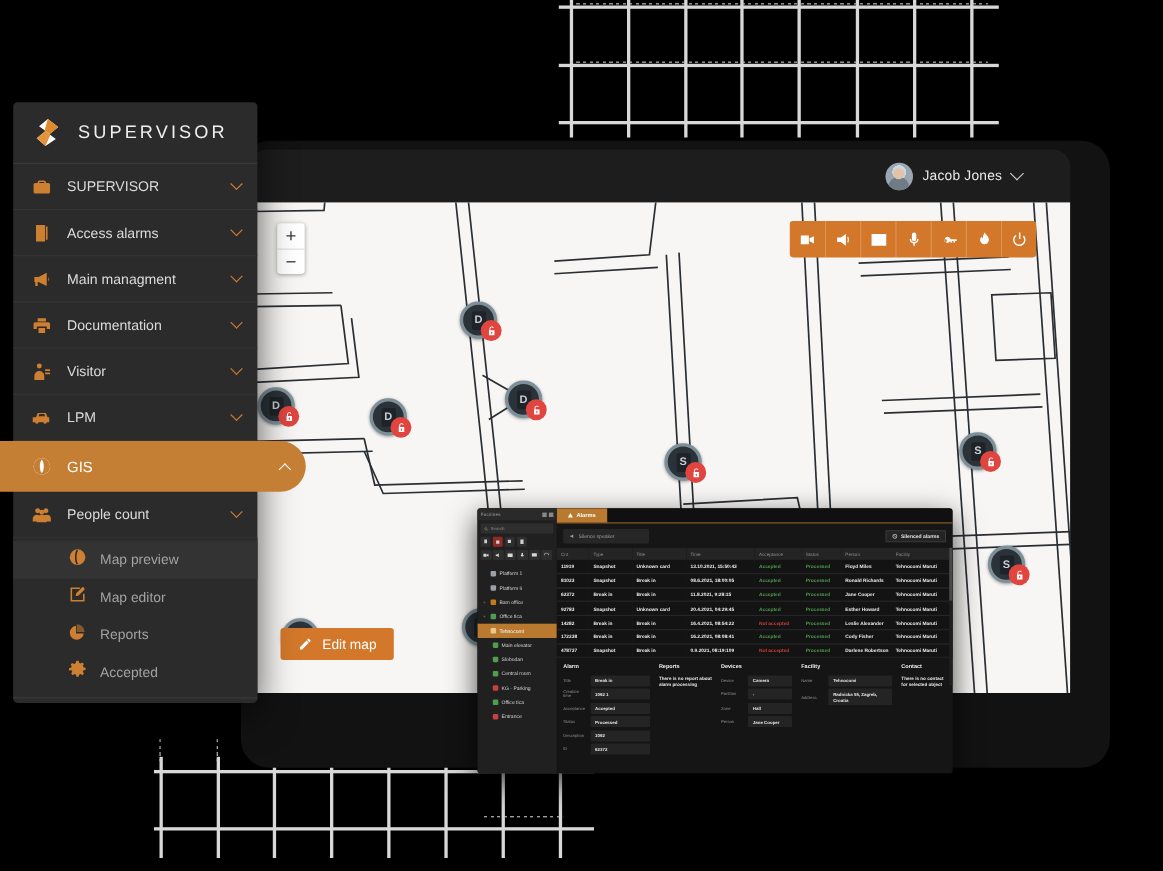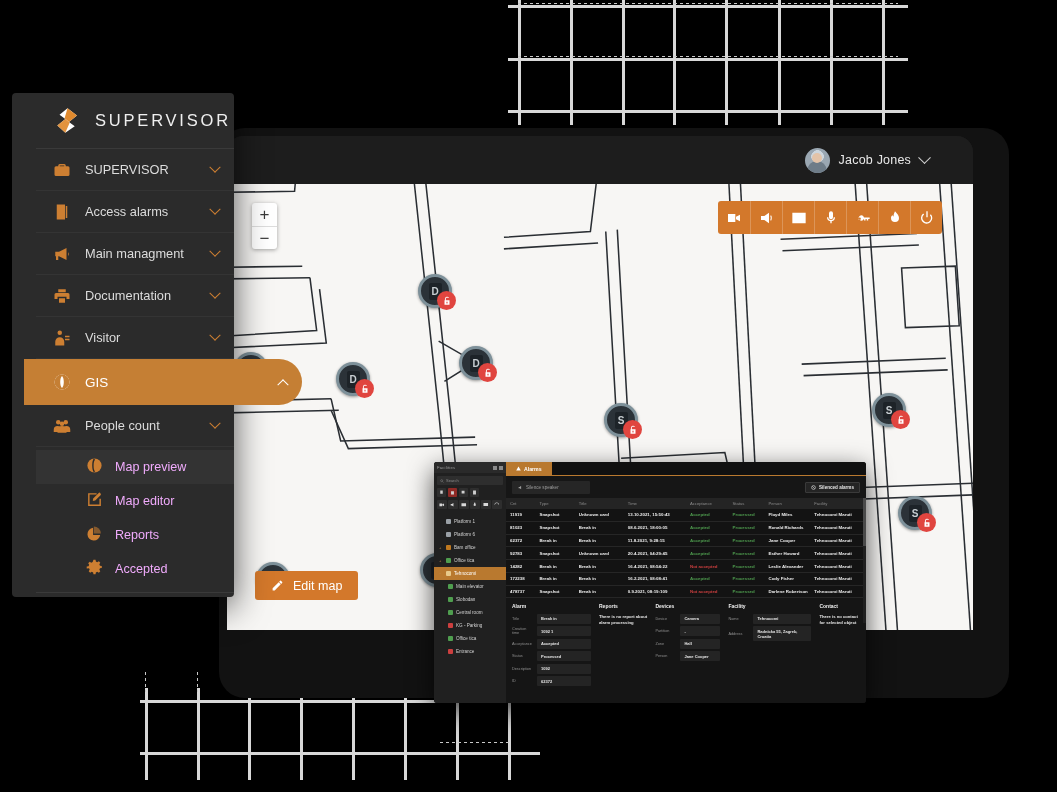--- a/index.html
+++ b/index.html
@@ -118,21 +118,20 @@
     display: flex; align-items: center; justify-content: center;
   }
   .marker .badge svg { width: 10px; height: 10px; fill: #fff; }
 
   
   .sidebar {
     position: absolute; left: 12px; top: 93px; width: 222px;
     background: #2b2b2b; border-radius: 4px; z-index: 60;
     box-shadow: 0 10px 34px rgba(0,0,0,.65);
     padding-bottom: 4px;
-    padding-left: 24px;
   }
   .sb-brand {
     height: 56px; display: flex; align-items: center; gap: 13px; padding-left: 17px;
     border-bottom: 1px solid #3a3a3a;
   }
   .sb-brand .logo { width: 29px; height: 29px; flex: none; }
   .sb-brand .title {
     color: #efefef; font-size: 16.5px; letter-spacing: 2.8px; font-weight: 400;
   }
   .sb-item {
@@ -159,21 +158,21 @@
   .sb-item.active .ico svg { fill: #fff; }
   .sb-sub {
     background: #2b2b2b; border-bottom: 1px solid #3a3a3a; padding: 3px 0 6px;
   }
   .sb-subitem {
     height: 34px; display: flex; align-items: center; padding-left: 50px;
     cursor: pointer; gap: 12px;
   }
   .sb-subitem.sel { background: #333333; }
   .sb-subitem .ico svg { width: 17px; height: 17px; fill: #cd7f32; }
-  .sb-subitem .lbl { color: #f0abfc; font-size: 12.6px; }
+  .sb-subitem .lbl { color: #a3a3a3; font-size: 12.6px; }
 
   
   .inner-app {
     position: absolute; left: 434px; top: 462px; width: 432px; height: 241px;
     background: #161616; border-radius: 3px; z-index: 70;
     box-shadow: 0 8px 26px rgba(0,0,0,.7);
     display: flex; overflow: hidden;
     font-family: "Liberation Sans", sans-serif;
   }
   .ia-left { width: 72px; background: #202020; flex: none; position: relative; }
@@ -548,20 +547,29 @@
       <span class="chev"></span>
     </div>
     <div class="sb-item">
       <span class="ico">
           <svg viewBox="0 0 24 24">
             <circle cx="9" cy="5" r="3"></circle>
             <path d="M3 22v-5a6 6 0 0 1 12 0v5zM16 9h6v2h-6zm0 4h6v2h-6z"></path>
           </svg>
         </span>
       <span class="lbl">Visitor</span>
+      <span class="chev"></span>
+    </div>
+    <div class="sb-item">
+      <span class="ico">
+          <svg viewBox="0 0 24 24">
+            <path d="M5 11l2-5h10l2 5h2v6h-3a2 2 0 0 1-4 0H8a2 2 0 0 1-4 0H1v-6zm3-1h8l-1-3H9z"></path>
+          </svg>
+        </span>
+      <span class="lbl">LPM</span>
       <span class="chev"></span>
     </div>
     <div class="sb-item active">
       <span class="ico">
           <svg viewBox="0 0 24 24">
             <circle cx="12" cy="12" r="10" fill="#fff"></circle>
             <path d="M12 2a10 10 0 0 0 0 20 10 10 0 0 0 0-20zm0 2c1.4 1.4 2.4 3.8 2.4 8s-1 6.6-2.4 8c-1.4-1.4-2.4-3.8-2.4-8S10.6 5.4 12 4z" fill="#c57f34"></path>
           </svg>
         </span>
       <span class="lbl">GIS</span>

